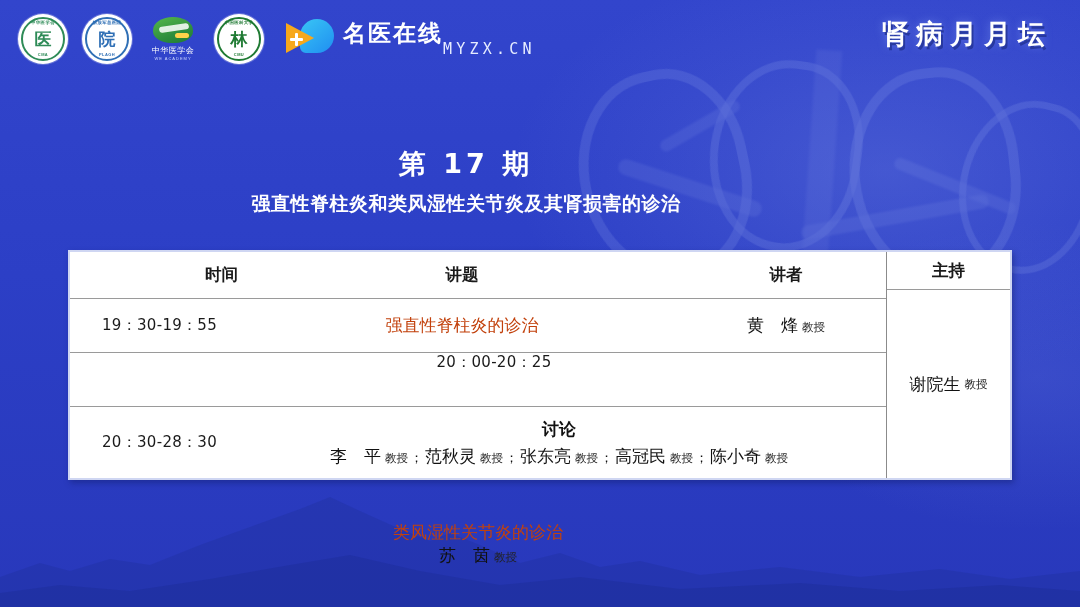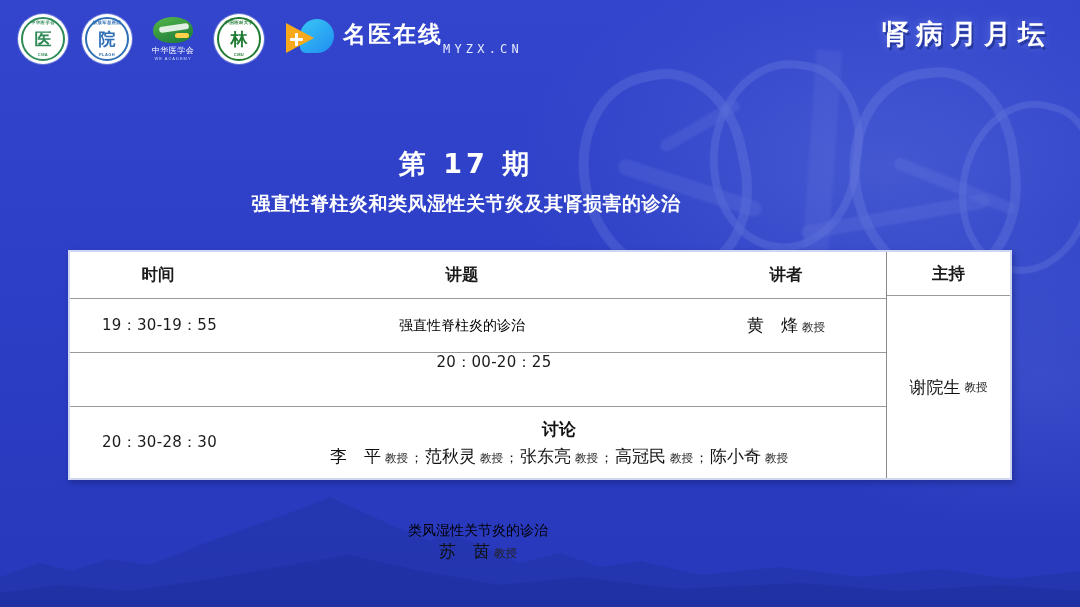--- a/index.html
+++ b/index.html
@@ -107,21 +107,21 @@
     content:"";position:absolute;background:#ffffff;border-radius:1px;
   }
   .myzx-plus:before{left:5px;top:0;width:3.4px;height:13px;}
   .myzx-plus:after{left:0;top:5px;width:13px;height:3.4px;}
   .myzx-txt{display:flex;flex-direction:row;line-height:1;}
   .myzx-cn{
     font-size:23px;font-weight:bold;color:#ffffff;letter-spacing:2px;
     font-family:"DejaVu Sans","Liberation Sans",sans-serif;
   }
   .myzx-en{
-    font-size:12px;color:#e6ecff;letter-spacing:4.2px;margin-top:20px;
+    font-size:15px;color:#e6ecff;letter-spacing:4.2px;margin-top:20px;
     font-family:"DejaVu Sans Mono","Liberation Mono",monospace;
   }
 
   .brand{
     position:absolute;right:28px;top:16px;
     font-family:"DejaVu Serif","Liberation Serif",serif;
     font-size:27px;font-weight:bold;color:#ffffff;letter-spacing:7px;
     text-shadow:2px 3px 0 rgba(35,52,150,.85), 0 0 10px rgba(150,175,255,.45);
   }
 
@@ -149,43 +149,43 @@
   .row{display:flex;align-items:center;box-sizing:border-box;}
   .row.hdr{height:47px;border-bottom:1.5px solid #9a9a9a;}
   .row.r1{height:54px;border-bottom:1.5px solid #9a9a9a;}
   .row.r2{height:54px;border-bottom:1.5px solid #9a9a9a;flex-direction:column;}
   .row.r3{height:71px;}
 
   .c-time{flex:0 0 168px;padding-left:32px;box-sizing:border-box;}
   .c-topic{flex:1;text-align:center;}
   .c-speaker{flex:0 0 200px;text-align:center;}
 
-  .hdr .c-time{text-align:center;padding-left:8px;}
+  .hdr .c-time{text-align:right;padding-left:8px;}
   .h-txt{font-size:16.5px;font-weight:bold;color:#1a1a1a;
     font-family:"DejaVu Sans","Liberation Sans",sans-serif;}
 
   .t-time{font-size:15px;color:#1a1a1a;letter-spacing:.3px;
     font-family:"DejaVu Sans","Liberation Sans",sans-serif;}
-  .t-topic{font-size:14px;color:#000000;
+  .t-topic{font-size:17px;color:#c2410c;
     font-family:"DejaVu Sans","Liberation Sans",sans-serif;}
   .t-name{font-size:17px;color:#111;
     font-family:"DejaVu Sans","Liberation Sans",sans-serif;}
   .t-rank{font-size:11.5px;color:#222;margin-left:4px;
     font-family:"DejaVu Sans","Liberation Sans",sans-serif;}
 
   .disc-body{flex:1;display:flex;flex-direction:column;justify-content:center;align-items:center;padding-right:6px;}
   .disc-title{font-size:17px;font-weight:bold;color:#111;margin-bottom:4px;
     font-family:"DejaVu Sans","Liberation Sans",sans-serif;}
   .disc-list{font-size:16px;color:#111;white-space:nowrap;
     font-family:"DejaVu Sans","Liberation Sans",sans-serif;}
   .disc-list .t-rank{font-size:11.5px;}
   .sep{margin:0 2px;font-size:13px;}
 
   .host-hdr{
-    height:44px;width:100%;display:flex;align-items:center;justify-content:center;
+    height:38px;width:100%;display:flex;align-items:center;justify-content:center;
     border-bottom:1.5px solid #9a9a9a;box-sizing:border-box;
   }
   .host-cell{flex:1;width:100%;display:flex;align-items:center;justify-content:center;}
   .host-name{font-size:17px;color:#111;
     font-family:"DejaVu Sans","Liberation Sans",sans-serif;}
 </style>
 </head>
 <body>
 
 <div class="slide">

